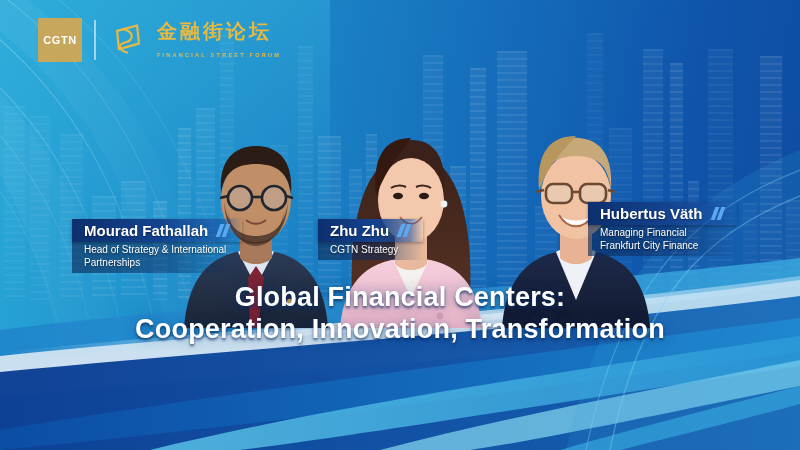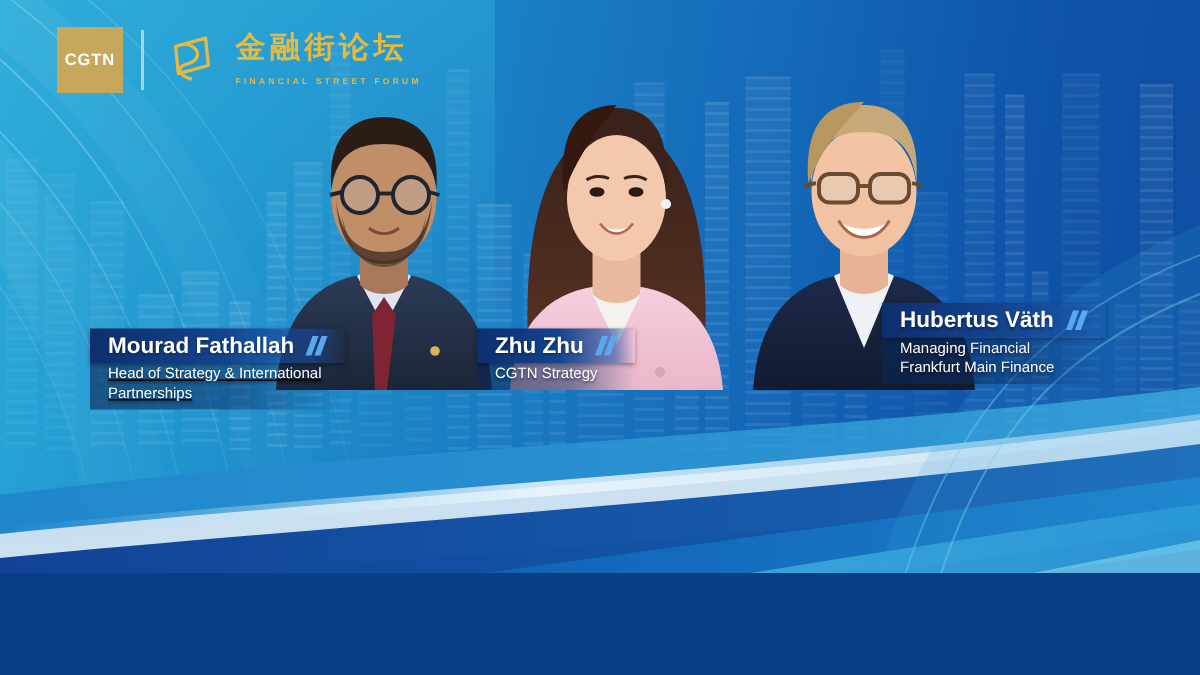--- a/index.html
+++ b/index.html
@@ -1,20 +1,20 @@
 <!DOCTYPE html>
 <html><head>
 <meta charset="utf-8">
 <style>
   * { margin:0; padding:0; box-sizing:border-box; }
   html,body { width:800px; height:450px; overflow:hidden; background:#0a3f86; }
   body { font-family:"Liberation Sans", sans-serif; }
 
   #stage {
-    position:relative; width:800px; height:382px; overflow:hidden;
+    position:relative; width:800px; height:450px; overflow:hidden;
     background:linear-gradient(100deg,#2aa8d8 0%,#2196cf 18%,#1a7fc4 40%,#1468b8 62%,#0f55ab 80%,#0d4ba0 100%);
   }
 
   
   .layer { position:absolute; inset:0; pointer-events:none; }
 
   
   .skyline { position:absolute; left:0; top:0; width:800px; height:300px; opacity:.55; }
   .bld {
     position:absolute; bottom:0;
@@ -300,21 +300,21 @@
         <rect x="94" y="80" width="26" height="19" rx="7"></rect>
         <path d="M86,88 L94,88" fill="none"></path>
         <path d="M58,86 L50,88 M122,86 L129,88" fill="none"></path>
       </g>
 
       <path d="M74,112 C82,124 98,124 106,112 C98,118 82,118 74,112 Z" fill="#ffffff"></path>
       <path d="M73,111 C82,126 98,126 107,111" stroke="#a9674c" stroke-width="2" fill="none"></path>
     </svg>
   </div>
 
-  <div class="plate" style="left:60px; top:219px;text-decoration:underline;">
+  <div class="plate" style="left:72px; top:219px;">
     <div class="bar">
       <span class="nm">Mourad Fathallah</span>
       <span class="slash">
           <i></i>
           <i></i>
         </span>
     </div>
     <div class="sub">
       <div>Head of Strategy &amp; International</div>
       <div>Partnerships</div>
@@ -337,18 +337,22 @@
   <div class="plate" style="left:588px; top:202px;">
     <div class="bar">
       <span class="nm">Hubertus Väth</span>
       <span class="slash">
           <i></i>
           <i></i>
         </span>
     </div>
     <div class="sub">
       <div>Managing Financial</div>
-      <div>Frankfurt Main Finance</div>
-    </div>
-  </div>
-
+      <div>Frankfurt City Finance</div>
+    </div>
+  </div>
+
+  <div class="headline">
+    <span>Global Financial Centers:</span>
+    <span class="l2">Cooperation, Innovation, Transformation</span>
+  </div>
 
 </div>
 
 </body></html>

